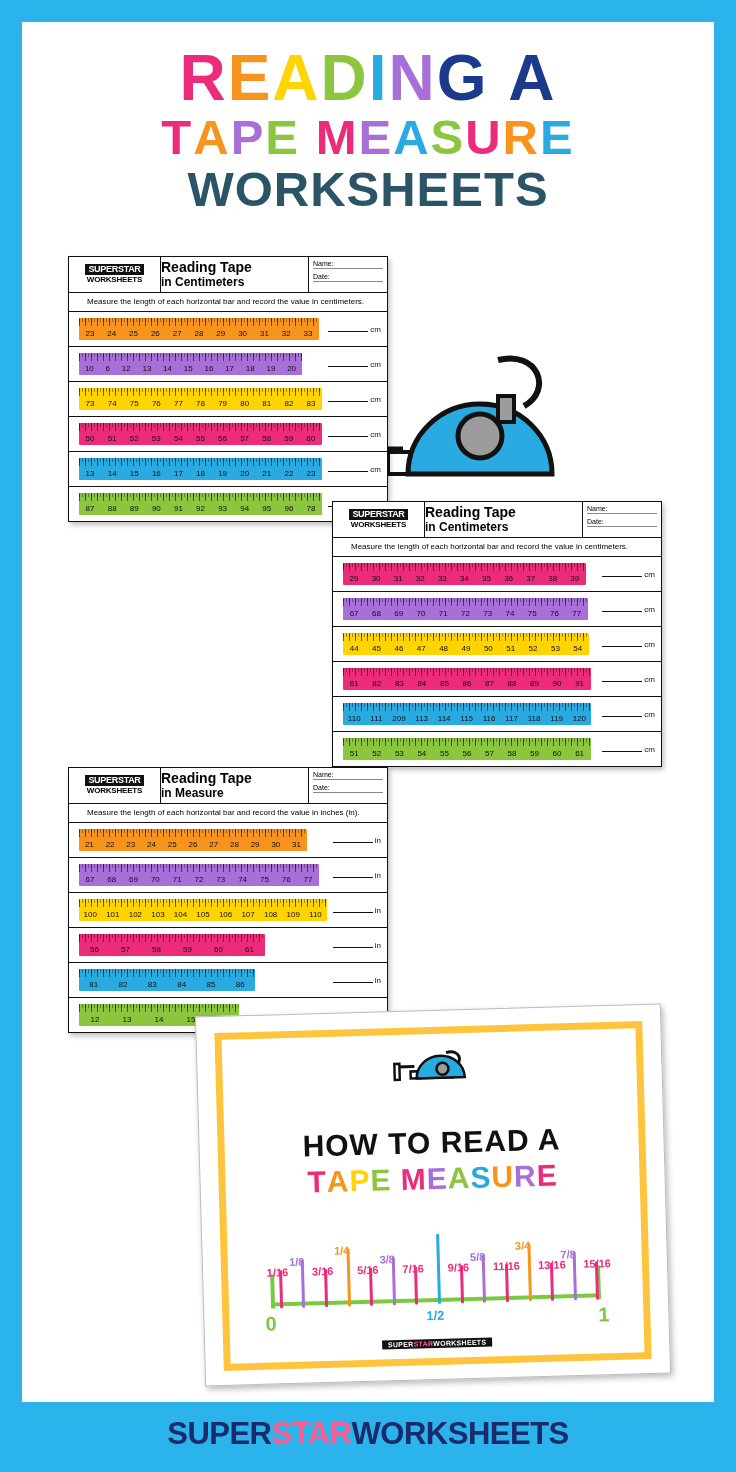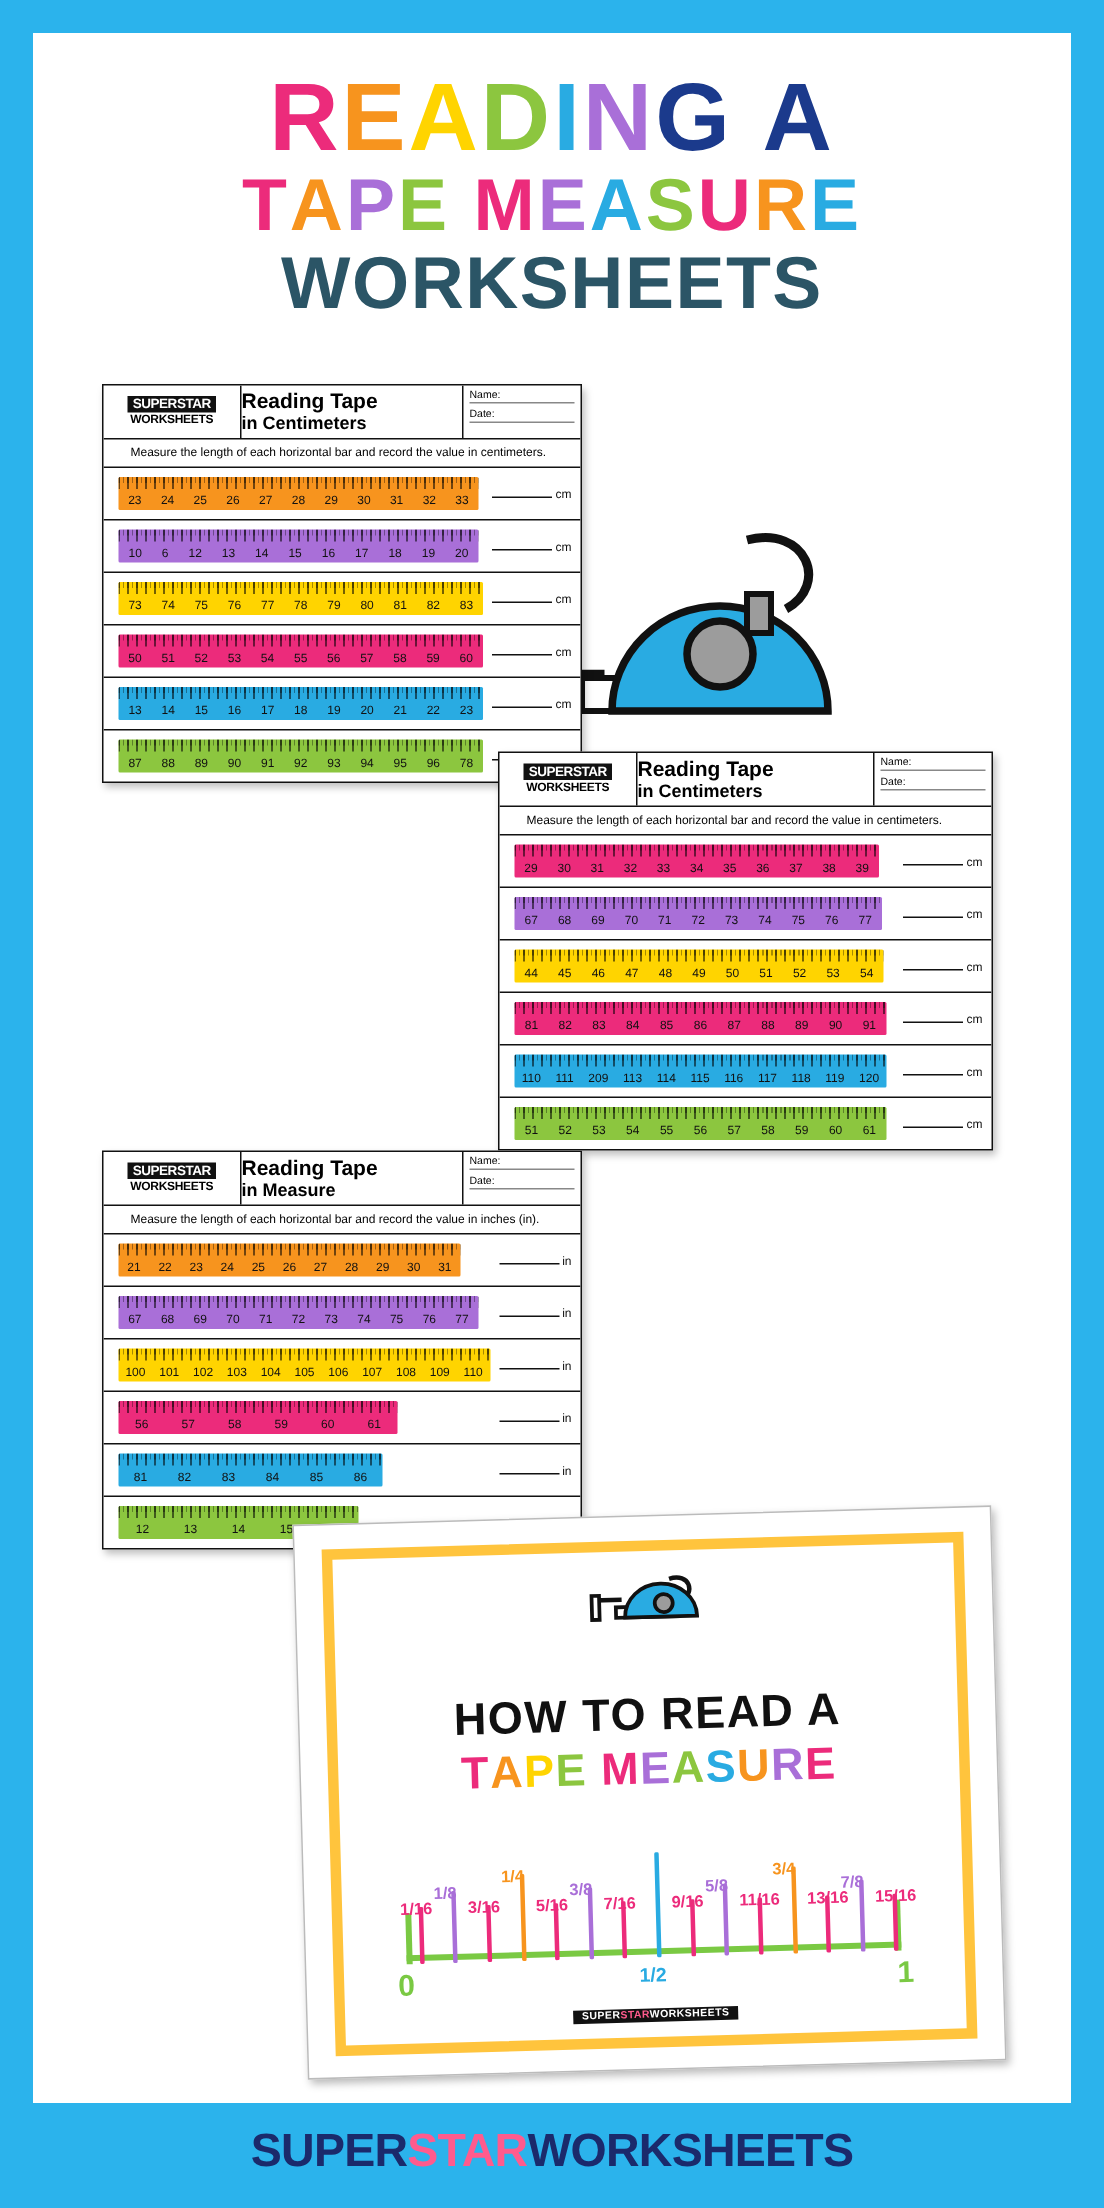--- a/index.html
+++ b/index.html
@@ -207,21 +207,21 @@
               <span>29</span>
               <span>30</span>
               <span>31</span>
               <span>32</span>
               <span>33</span>
             </div>
           </div>
           <div class="answer"><u></u> cm</div>
         </div>
         <div class="row">
-          <div class="ruler" style="background: rgb(169, 111, 216); width: 240px;">
+          <div class="ruler" style="background: rgb(169, 111, 216); width: 223px;">
             <div class="ticks"></div>
             <div class="ticks2"></div>
             <div class="nums">
               <span>10</span>
               <span>6</span>
               <span>12</span>
               <span>13</span>
               <span>14</span>
               <span>15</span>
               <span>16</span>

